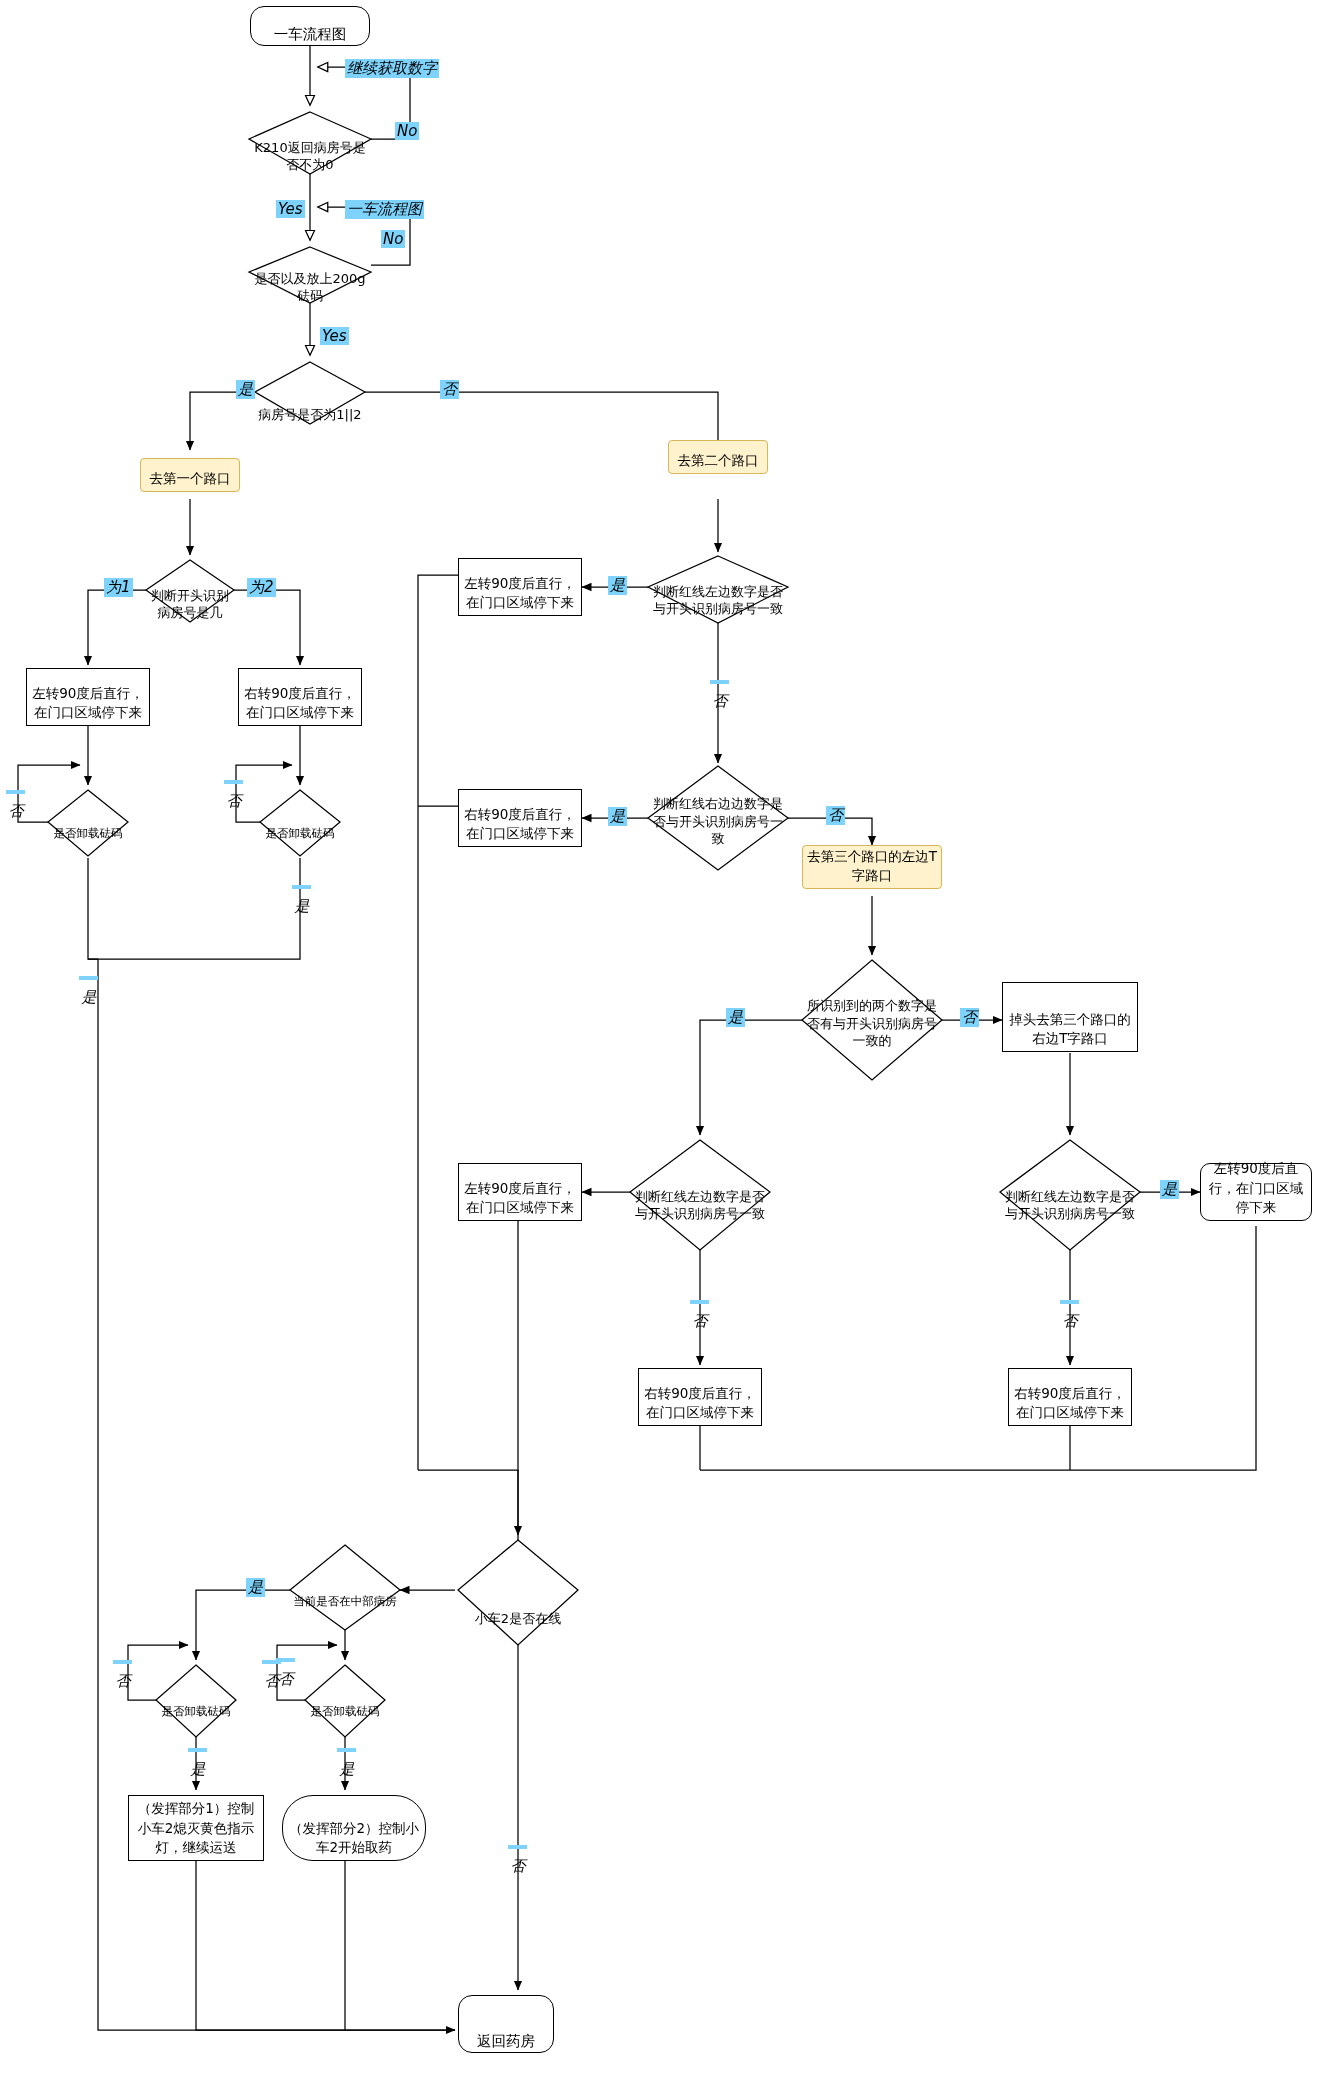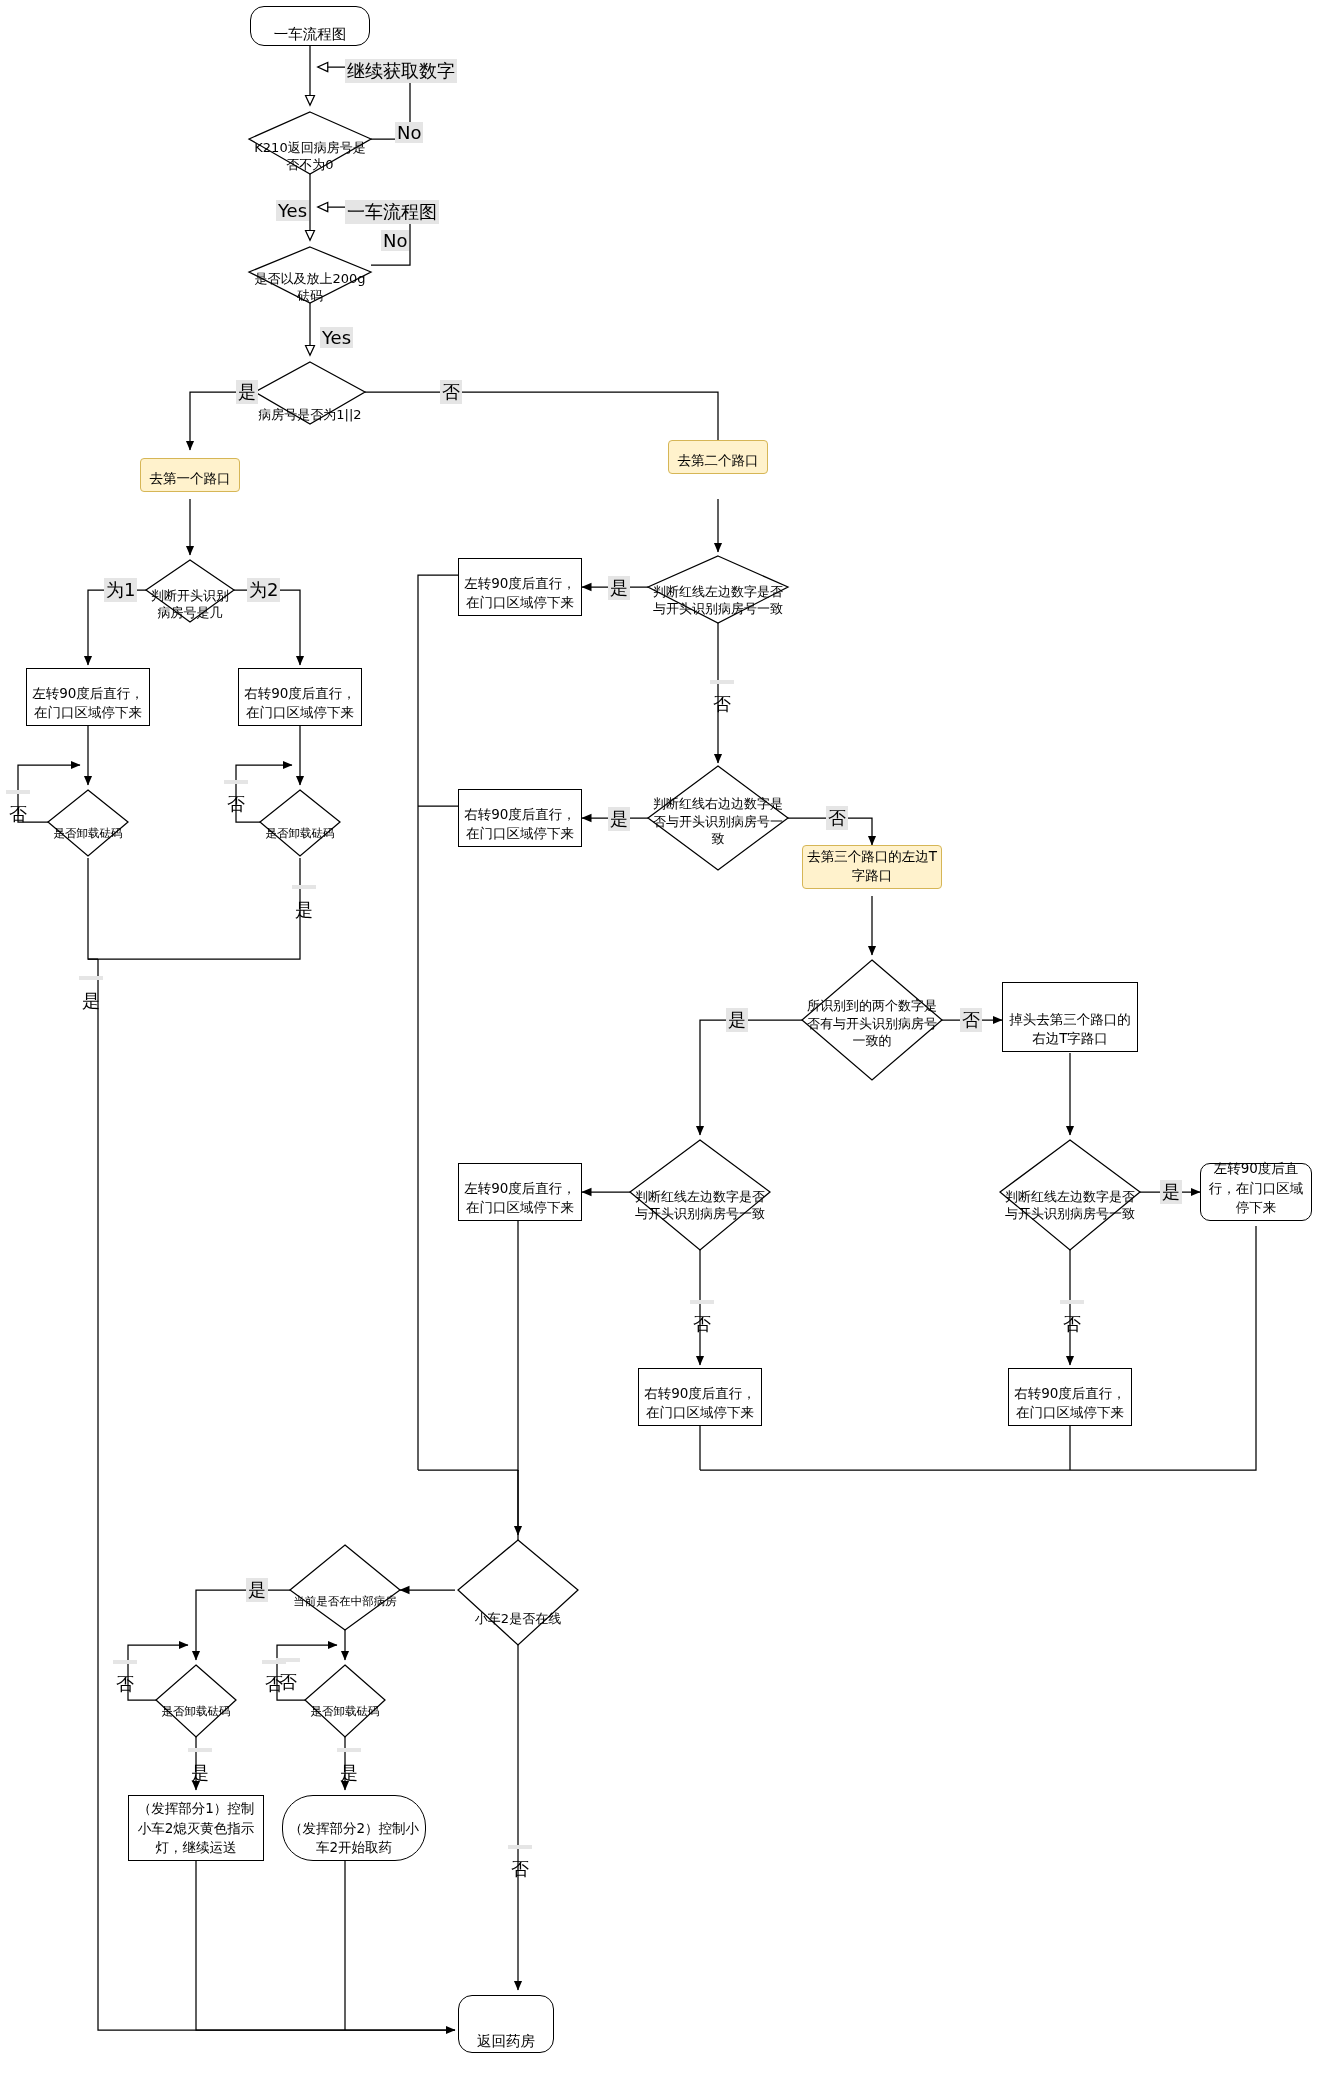--- a/index.html
+++ b/index.html
@@ -5,21 +5,21 @@
   html,body{margin:0;padding:0;background:#ffffff;}
   body{font-family:"DejaVu Sans","Liberation Sans",sans-serif;}
   #canvas{position:relative;width:1318px;height:2081px;background:#ffffff;overflow:hidden;}
   .node{position:absolute;box-sizing:border-box;display:flex;align-items:flex-end;justify-content:center;text-align:center;color:#000;}
   .term{border:1.3px solid #000;border-radius:14px;background:#ffffff;font-size:14.5px;line-height:1.35;}
   .proc{border:1.3px solid #000;background:#ffffff;font-size:13.5px;line-height:1.45;padding:2px 4px;}
   .proc-round{border:1.3px solid #000;background:#ffffff;font-size:13.5px;line-height:1.45;padding:2px 4px;border-radius:10px;}
   .hl{border:1.3px solid #d6b656;background:#fff2cc;font-size:13.5px;line-height:1.45;border-radius:4px;padding:2px 4px;}
   .dec{background:transparent;font-size:13px;line-height:1.35;}
   .dec .dtext{position:relative;z-index:2;width:115%;padding:0 2px;}
-  .elabel{position:absolute;font-size:18px;color:#000;background:#e5e5e5;padding:0 2px;white-space:nowrap;z-index:5;}
+  .elabel{position:absolute;font-size:15px;color:#000;background:#7dd3fc;padding:0 2px;white-space:nowrap;z-index:5;font-style:italic;}
   .elabel.vert{writing-mode:vertical-rl;text-orientation:upright;padding:2px 0;}
   svg.wires{position:absolute;left:0;top:0;width:1318px;height:2081px;pointer-events:none;z-index:1;}
   .node{z-index:3;}
 </style>
 </head>
 <body>
 
 <div id="canvas">
 
   <svg class="wires" viewBox="0 0 1318 2081">

